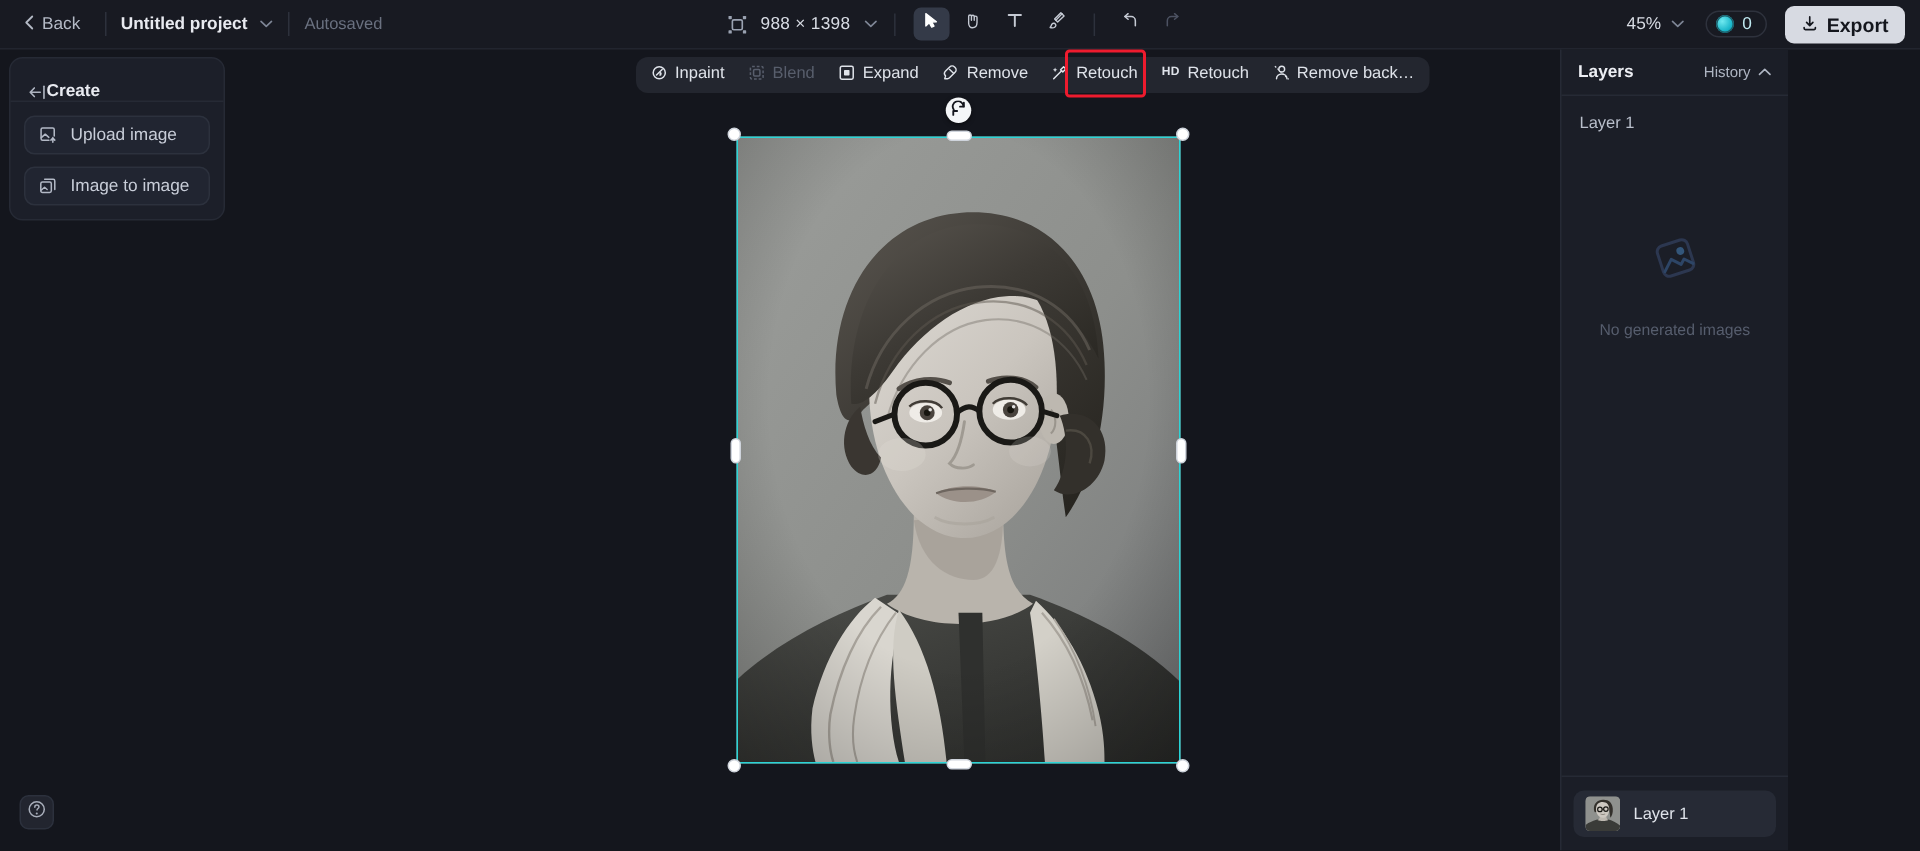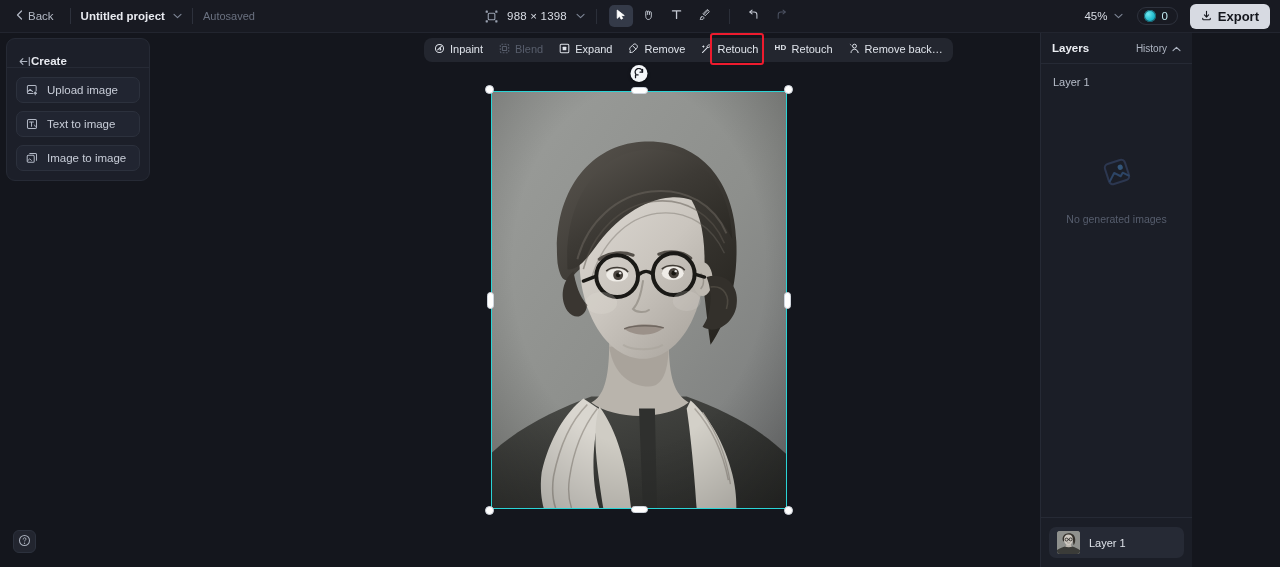--- a/index.html
+++ b/index.html
@@ -442,30 +442,20 @@
         <span class="sb-ico">
           <svg width="12" height="12" viewBox="0 0 13 13" fill="none">
             <path d="M11 7.2V2.6c0-.6-.5-1.1-1.1-1.1H2.6c-.6 0-1.1.5-1.1 1.1v6.6c0 .6.5 1.1 1.1 1.1h4.6" stroke="#b3b9c6" stroke-width="1.1" stroke-linecap="round"></path>
             <path d="M1.7 8.4L4.5 5.9l2.6 2.3" stroke="#b3b9c6" stroke-width="1.1" stroke-linecap="round" stroke-linejoin="round"></path>
             <path d="M10 8.4v3.3M8.6 10.2L10 8.7l1.4 1.5" stroke="#b3b9c6" stroke-width="1.1" stroke-linecap="round" stroke-linejoin="round"></path>
           </svg>
         </span>
         <span>Upload image</span>
       </div>
 
-      <div class="sb-item">
-        <span class="sb-ico">
-          <svg width="12" height="12" viewBox="0 0 13 13" fill="none">
-            <rect x="1.6" y="1.6" width="9.8" height="9.8" rx="1.4" stroke="#b3b9c6" stroke-width="1.1"></rect>
-            <path d="M3.9 4.3h4.2M6 4.3v4.6" stroke="#b3b9c6" stroke-width="1.1" stroke-linecap="round"></path>
-            <path d="M9.2 7.6l.9 1.6" stroke="#b3b9c6" stroke-width="1" stroke-linecap="round"></path>
-          </svg>
-        </span>
-        <span>Text to image</span>
-      </div>
 
       <div class="sb-item">
         <span class="sb-ico">
           <svg width="12" height="12" viewBox="0 0 13 13" fill="none">
             <rect x="1.3" y="3.6" width="7.6" height="7.6" rx="1.2" stroke="#b3b9c6" stroke-width="1.1"></rect>
             <path d="M4.1 1.7h6.2c.6 0 1.1.5 1.1 1.1v6.2" stroke="#b3b9c6" stroke-width="1.1" stroke-linecap="round"></path>
             <path d="M1.8 9.4l2.2-2 1.9 1.7" stroke="#b3b9c6" stroke-width="1" stroke-linecap="round" stroke-linejoin="round"></path>
           </svg>
         </span>
         <span>Image to image</span>

